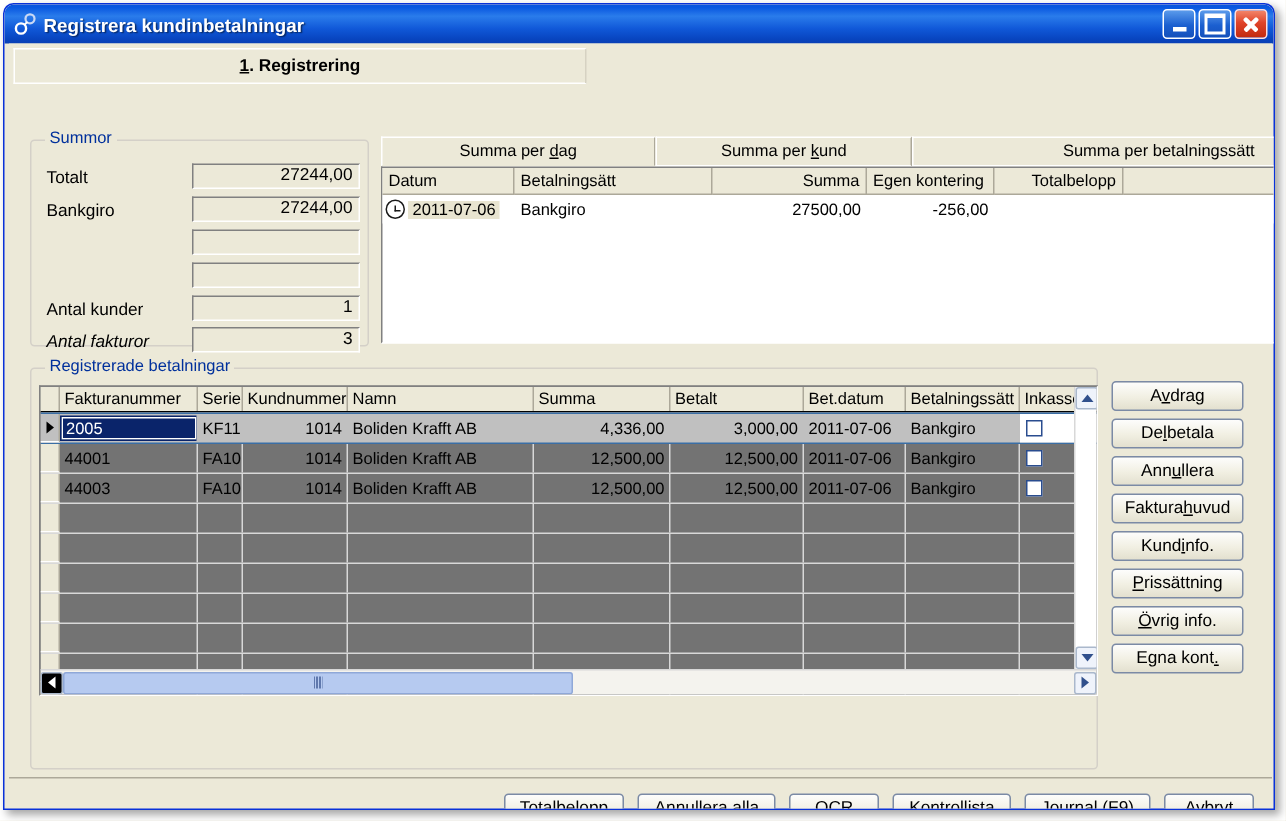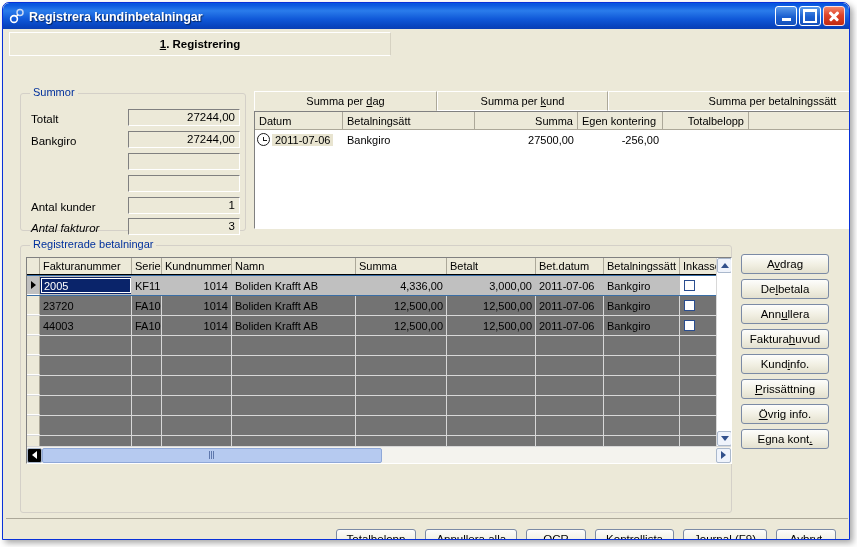--- a/index.html
+++ b/index.html
@@ -358,21 +358,21 @@
             <div class="dg-td num" style="width:89px;">3,000,00</div>
             <div class="dg-td" style="width:68px;">2011-07-06</div>
             <div class="dg-td" style="width:76px;">Bankgiro</div>
             <div class="dg-td" style="flex:1 1 auto;background:#fff;justify-content:flex-start;padding-left:4px;">
                 <span class="cbx"></span>
               </div>
           </div>
 
           <div class="dg-row">
             <div class="dg-gutter"></div>
-            <div class="dg-td" style="width:92px;">23720</div>
+            <div class="dg-td" style="width:92px;">44001</div>
             <div class="dg-td" style="width:30px;">FA10</div>
             <div class="dg-td num" style="width:70px;">1014</div>
             <div class="dg-td" style="width:124px;">Boliden Krafft AB</div>
             <div class="dg-td num" style="width:91px;">12,500,00</div>
             <div class="dg-td num" style="width:89px;">12,500,00</div>
             <div class="dg-td" style="width:68px;">2011-07-06</div>
             <div class="dg-td" style="width:76px;">Bankgiro</div>
             <div class="dg-td" style="flex:1 1 auto;justify-content:flex-start;padding-left:4px;">
                 <span class="cbx"></span>
               </div>

